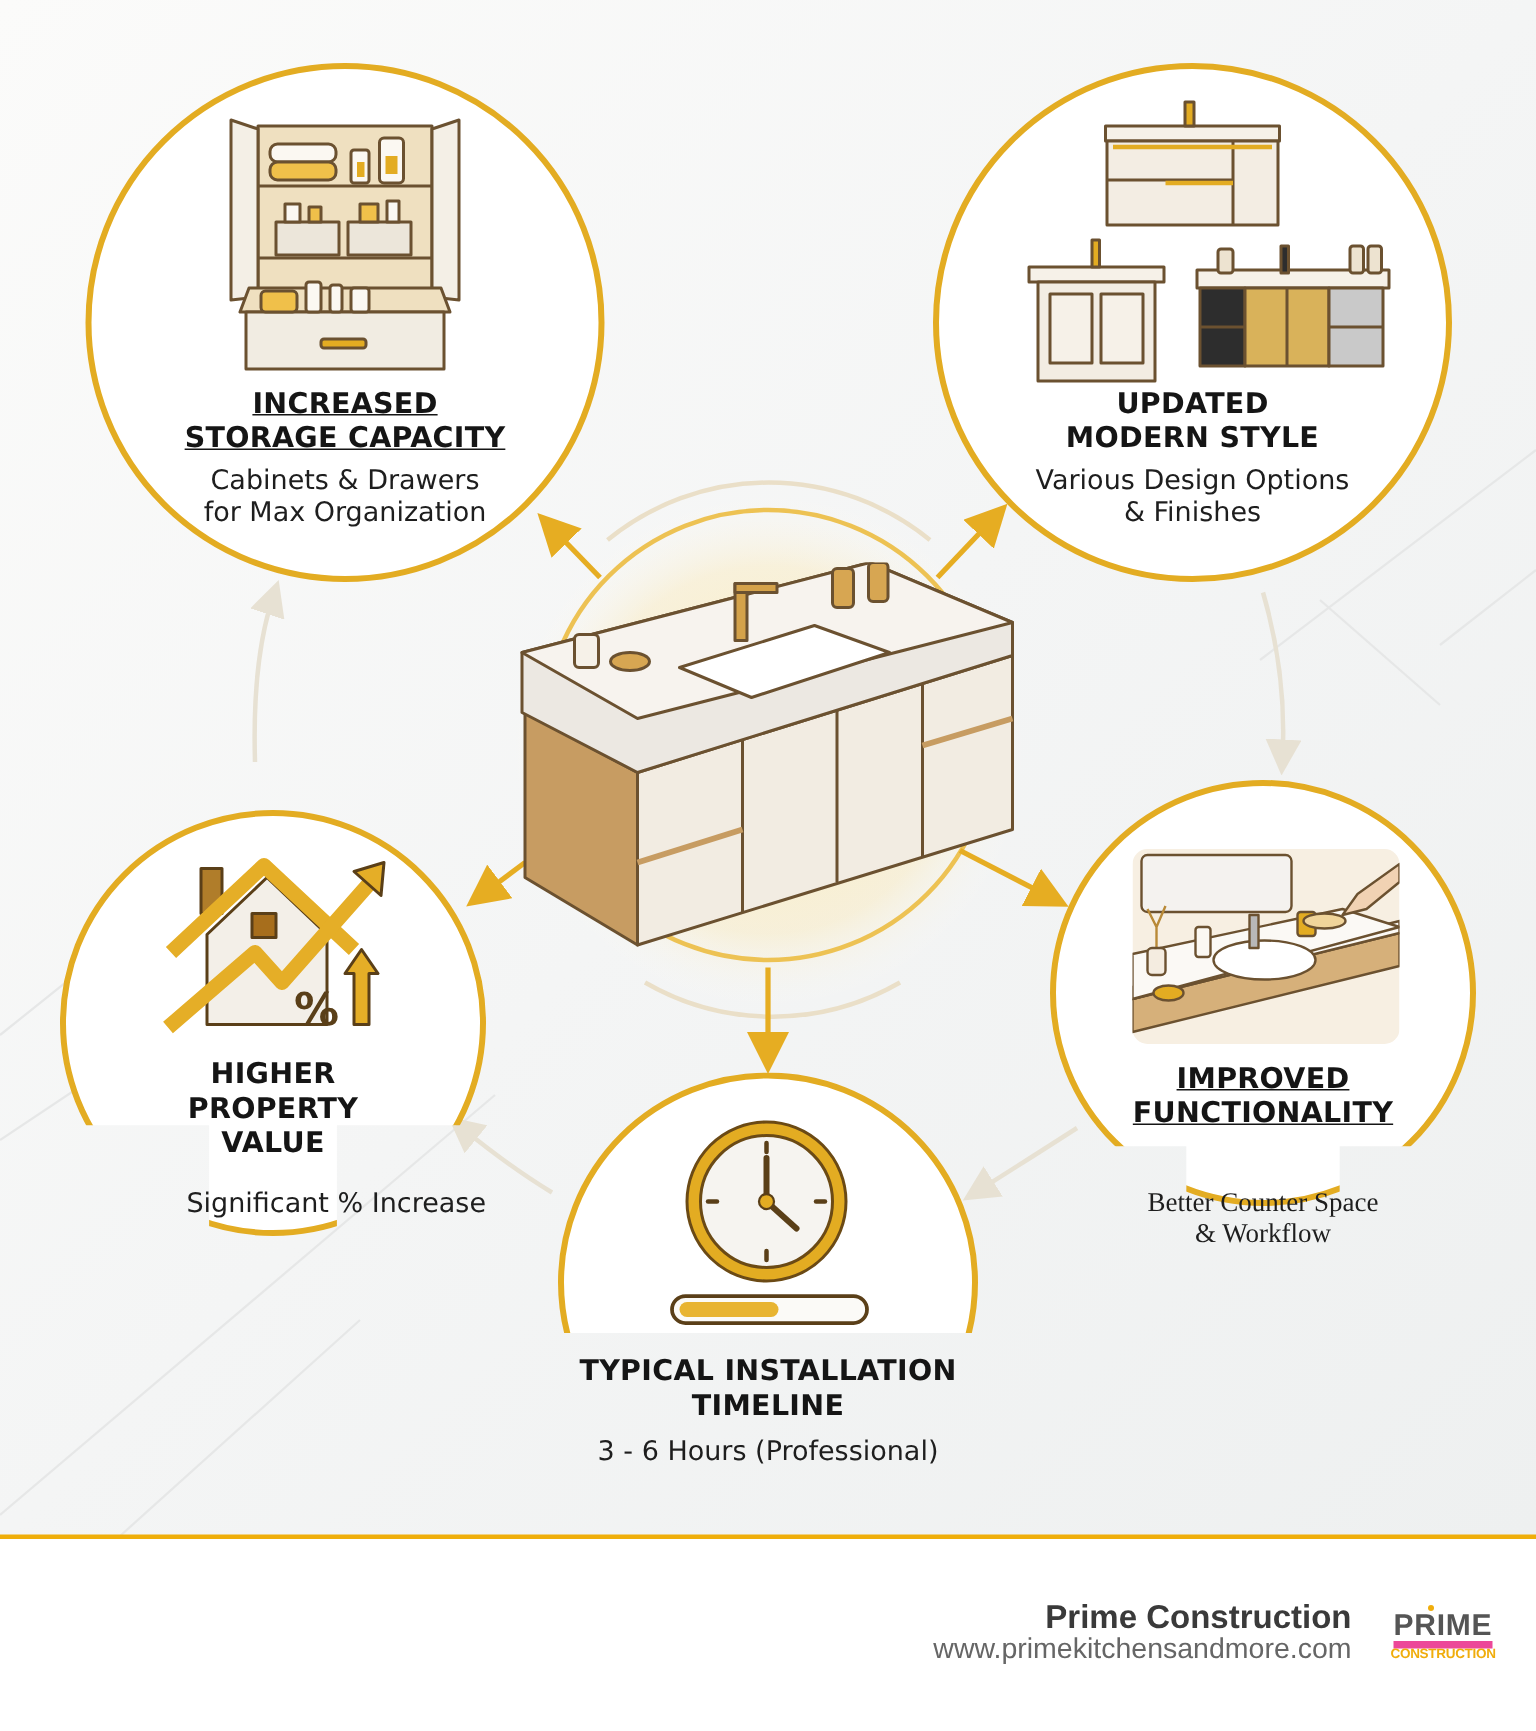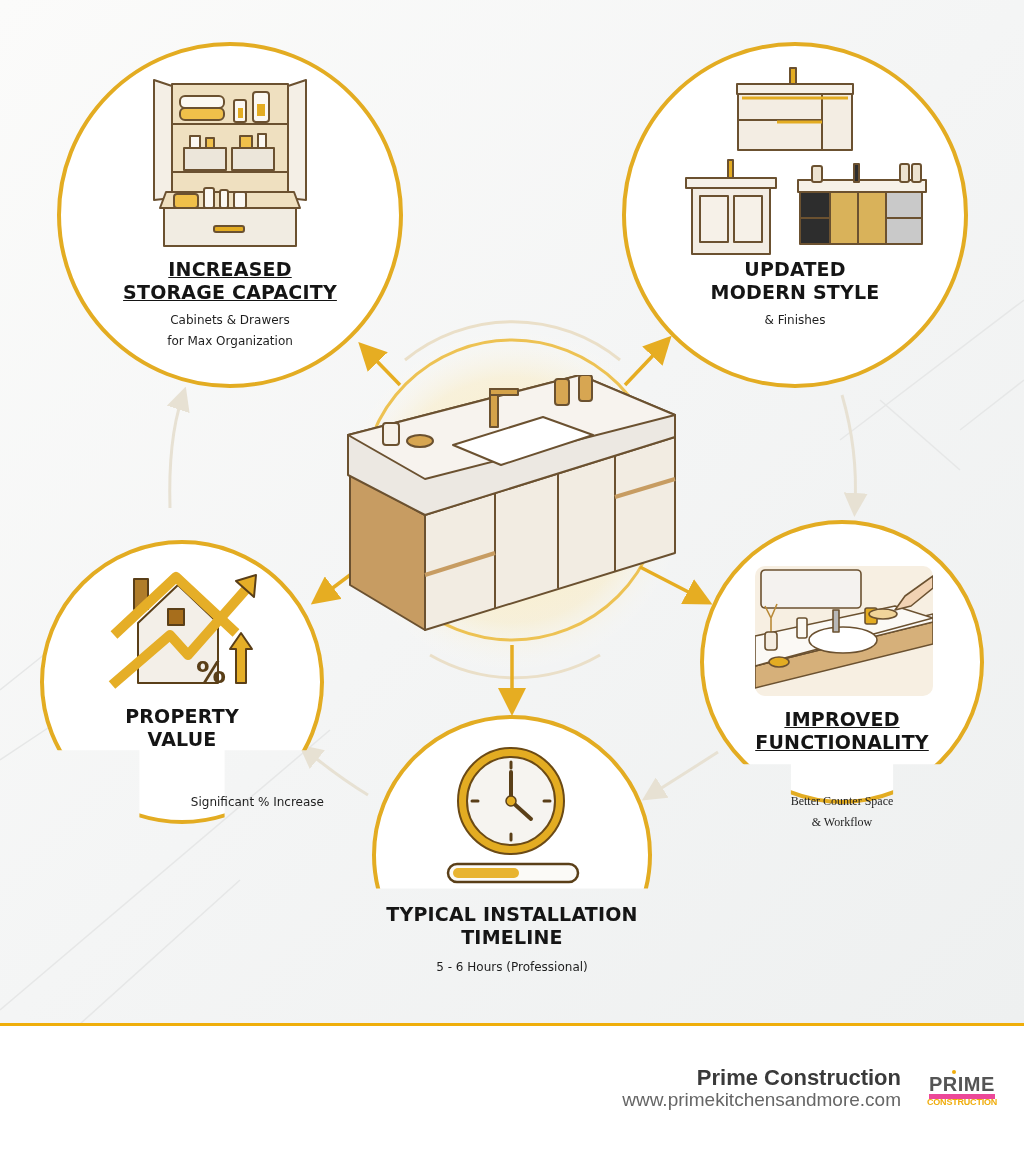--- a/index.html
+++ b/index.html
@@ -20,21 +20,21 @@
     position: absolute; border-radius: 50%;
     border: 4px solid #e3ac22; background: #ffffff;
   }
   .title {
     position: absolute; text-align: center; font-weight: bold;
     color: #151515; font-size: 19px; line-height: 23px; letter-spacing: 0.2px;
     font-family: "DejaVu Sans", sans-serif;
   }
   .desc {
     position: absolute; text-align: center; color: #1e1e1e;
-    font-size: 12px; line-height: 21px;
+    font-size: 18px; line-height: 21px;
     font-family: "DejaVu Sans", sans-serif;
   }
   .illus { position: absolute; }
   .footer-rule {
     position: absolute; left: 0; top: 1023px; width: 1024px; height: 3px; background: #efae0a;
   }
   .footer-company {
     position: absolute; right: 123px; top: 1065px; font-family: "Liberation Sans", sans-serif;
     font-weight: bold; font-size: 22px; color: #3a3a3a; text-align: left;
   }
@@ -175,20 +175,21 @@
       <rect x="130" y="100" width="10" height="16" rx="2" fill="#ede3d0"></rect>
       <rect x="218" y="98" width="9" height="18" rx="2" fill="#ede3d0"></rect>
       <rect x="230" y="98" width="9" height="18" rx="2" fill="#ede3d0"></rect>
     </g>
   </svg>
   <div class="title" style="left:655px; top:258px; width:280px;">
     <div>UPDATED</div>
     <div>MODERN STYLE</div>
   </div>
   <div class="desc" style="left:655px; top:310px; width:280px;">
+    <div>Various Design Options</div>
     <div>&amp; Finishes</div>
   </div>
 
   <svg class="illus" style="left:345px; top:375px; width:335px; height:260px;" viewBox="0 0 335 260">
     <g stroke="#6b5130" stroke-width="2" stroke-linejoin="round">
 
       <polygon points="5,100 80,140 80,255 5,210" fill="#c79c62"></polygon>
       <polygon points="80,140 330,62 330,178 80,255" fill="#f2ece2"></polygon>
       <line x1="150" y1="118" x2="150" y2="233"></line>
       <line x1="213" y1="98" x2="213" y2="213"></line>
@@ -221,20 +222,21 @@
       <polygon points="30,118 30,58 70,20 110,58 110,118" fill="#f3efe8"></polygon>
       <polyline points="6,70 68,12 128,68" fill="none" stroke="#e5ae27" stroke-width="10"></polyline>
       <rect x="60" y="44" width="16" height="16" fill="#a76e1c"></rect>
       <polyline points="4,120 62,70 80,90 140,22" fill="none" stroke="#e5ae27" stroke-width="10"></polyline>
       <polygon points="128,16 148,10 146,32" fill="#e5ae27"></polygon>
       <polygon points="122,84 133,68 144,84 138,84 138,118 128,118 128,84" fill="#e5ae27"></polygon>
     </g>
     <text x="88" y="118" font-family="DejaVu Sans, sans-serif" font-weight="bold" font-size="30" fill="#5a3f18">%</text>
   </svg>
   <div class="title" style="left:60px; top:705px; width:244px;">
+    <div>HIGHER</div>
     <div>PROPERTY</div>
     <div>VALUE</div>
   </div>
   <div class="desc" style="left:40px; top:792px; width:284px;text-align:right;">
     <div>Significant % Increase</div>
   </div>
 
   <div class="bubble" style="left:700px; top:520px; width:284px; height:284px; clip-path: polygon(0 0, 100% 0, 100% 86%, 68% 86%, 68% 100%, 32% 100%, 32% 86%, 0 86%);"></div>
   <svg class="illus" style="left:755px; top:566px; width:178px; height:130px;" viewBox="0 0 178 130">
     <rect x="0" y="0" width="178" height="130" rx="10" fill="#f7efe2"></rect>
@@ -277,21 +279,21 @@
     </g>
     <circle cx="71" cy="59" r="5" fill="#e3ac22" stroke="#5a3f18" stroke-width="1.5"></circle>
     <rect x="8" y="122" width="130" height="18" rx="9" fill="#fbfaf7" stroke="#5a3f18" stroke-width="2.5"></rect>
     <rect x="13" y="126" width="66" height="10" rx="5" fill="#e8b431" id="progressFill"></rect>
   </svg>
   <div class="title" style="left:352px; top:903px; width:320px;">
     <div>TYPICAL INSTALLATION</div>
     <div>TIMELINE</div>
   </div>
   <div class="desc" style="left:352px; top:957px; width:320px;">
-    <div>5 - 6 Hours (Professional)</div>
+    <div>3 - 6 Hours (Professional)</div>
   </div>
 </div>
 
 <div class="footer-rule"></div>
 
 <div class="footer-company">Prime Construction</div>
 <div class="footer-url">www.primekitchensandmore.com</div>
 
 <div class="logo">
   <div class="logo-dot"></div>

